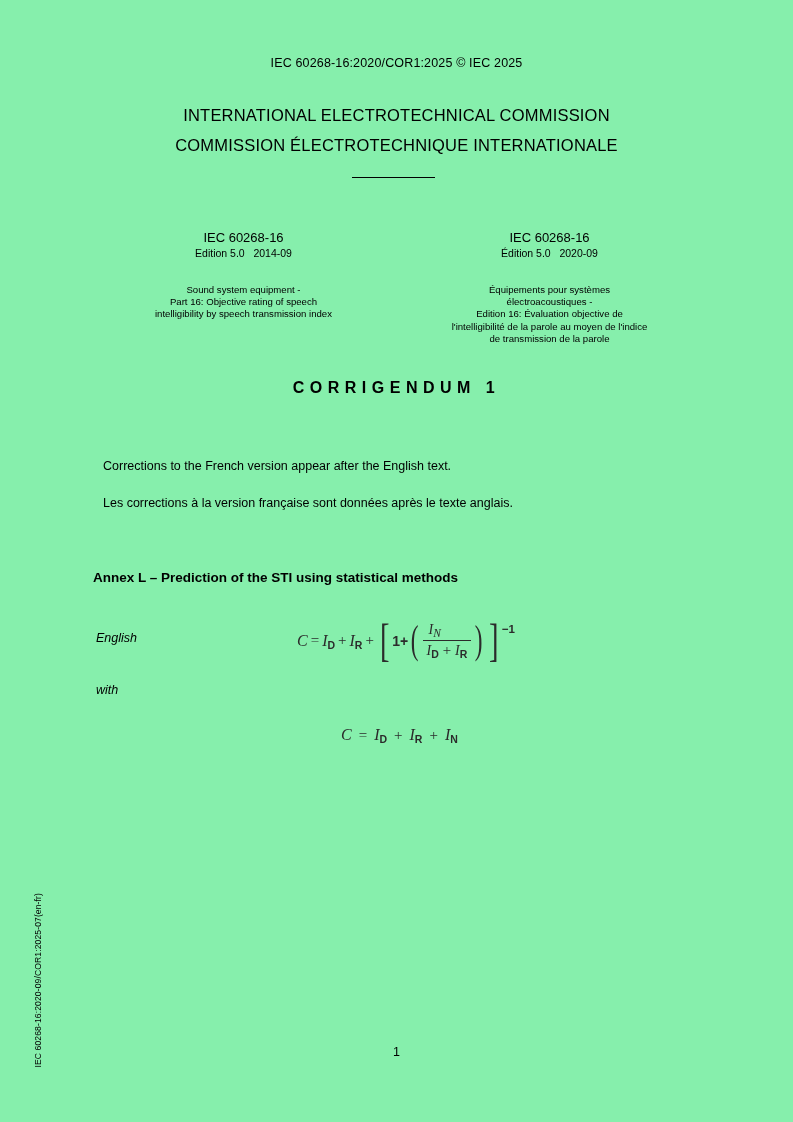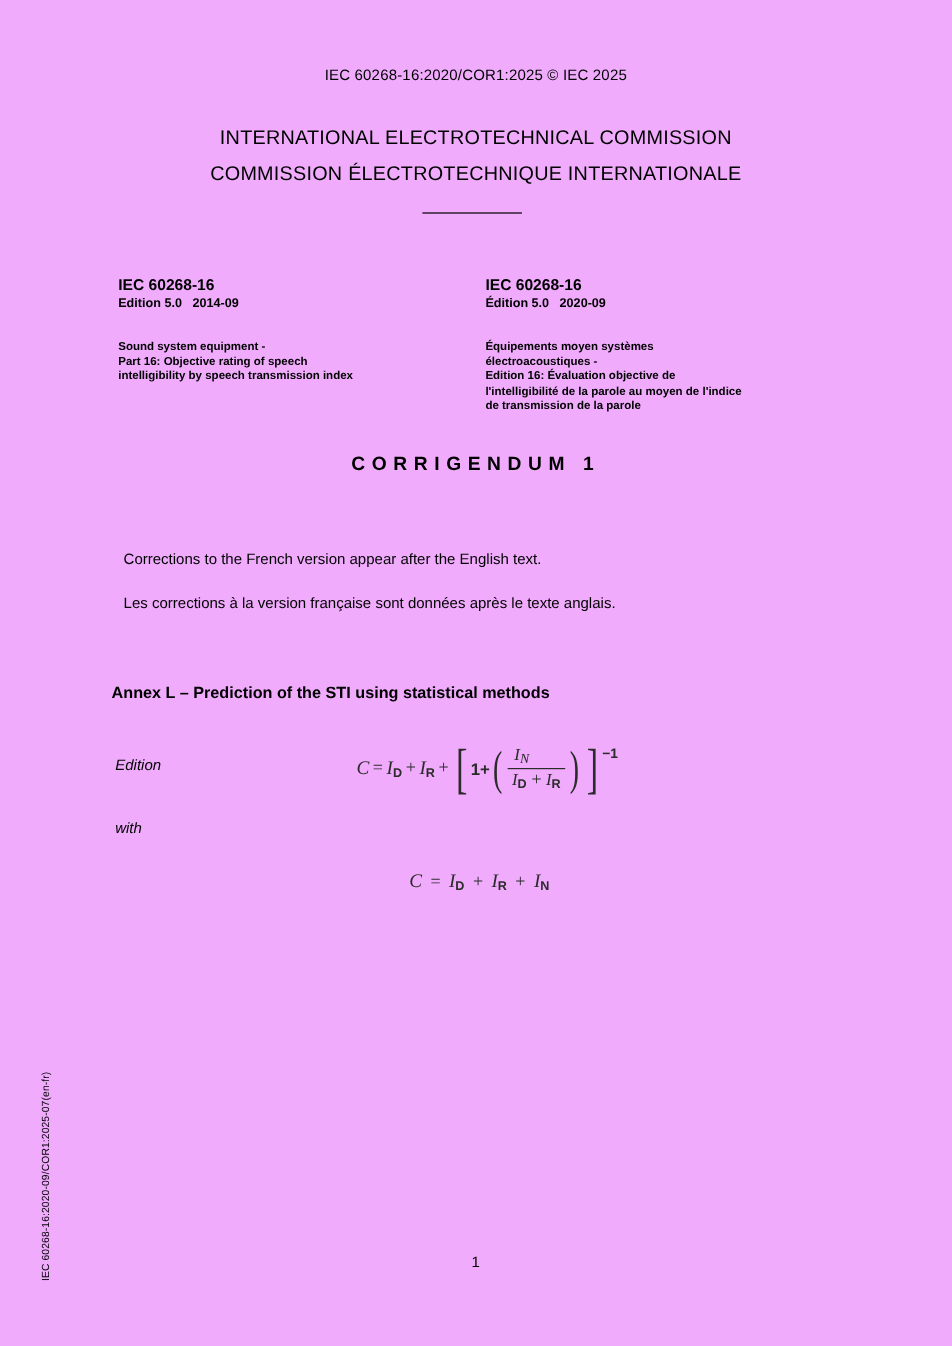--- a/index.html
+++ b/index.html
@@ -8,21 +8,21 @@
     background: #ffffff;
   }
   body {
     font-family: "Liberation Sans", sans-serif;
     color: #000000;
   }
   #page {
     position: relative;
     width: 793px;
     height: 1122px;
-    background: #f0abfc;
+    background: #86efac;
     overflow: hidden;
   }
 
   
   .doc-header {
     position: absolute;
     top: 56px;
     left: 0;
     width: 793px;
     text-align: center;
@@ -57,21 +57,22 @@
   .titles {
     position: absolute;
     top: 229px;
     left: 0;
     width: 793px;
     display: flex;
     justify-content: center;
   }
   .title-col {
     width: 290px;
-    font-weight: bold;
+    text-align: center;
+    font-weight: normal;
   }
   .title-col.en { margin-right: 8px; }
   .title-col.fr { margin-left: 8px; }
   .std-number {
     font-size: 13px;
     line-height: 17px;
   }
   .edition {
     font-size: 10.5px;
     line-height: 15px;
@@ -260,37 +261,37 @@
       <div class="subtitle">
         <div>Sound system equipment -</div>
         <div>Part 16: Objective rating of speech</div>
         <div>intelligibility by speech transmission index</div>
       </div>
     </div>
     <div class="title-col fr">
       <div class="std-number">IEC 60268-16</div>
       <div class="edition">Édition 5.0   2020-09</div>
       <div class="subtitle">
-        <div>Équipements moyen systèmes</div>
+        <div>Équipements pour systèmes</div>
         <div>électroacoustiques -</div>
         <div>Edition 16: Évaluation objective de</div>
         <div>l'intelligibilité de la parole au moyen de l'indice</div>
         <div>de transmission de la parole</div>
       </div>
     </div>
   </div>
 
   <div class="corrigendum">CORRIGENDUM 1</div>
 
   <div class="notice n1">Corrections to the French version appear after the English text.</div>
   <div class="notice n2">Les corrections à la version française sont données après le texte anglais.</div>
 
   <div class="annex-heading">Annex L – Prediction of the STI using statistical methods</div>
 
-  <div class="label-italic replace">Edition</div>
+  <div class="label-italic replace">English</div>
   <div class="label-italic with">with</div>
 
   <div class="math" id="formula-1">
     <span class="var">C</span>
     <span class="op">=</span>
     <span class="var"><span>I</span><sub>D</sub></span>
     <span class="op">+</span>
     <span class="var"><span>I</span><sub>R</sub></span>
     <span class="op">+</span>
     <span class="brk">[</span>

